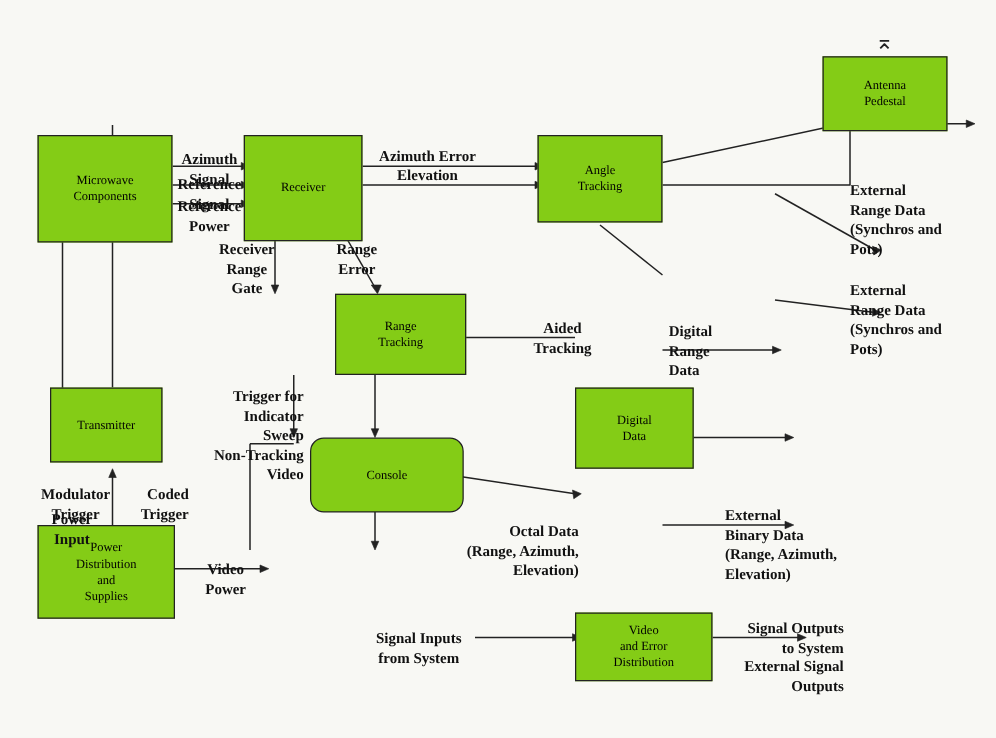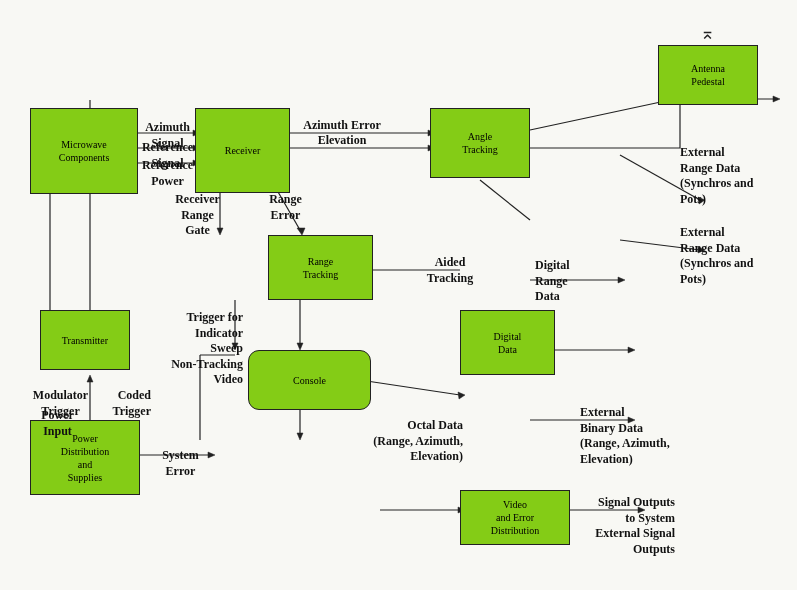--- a/index.html
+++ b/index.html
@@ -242,23 +242,26 @@
 
   <div class="label" style="left:96px; top:388px; width:55px; text-align:right;">
     <span>Coded<br>Trigger</span>
   </div>
 
   <div class="label" style="left:35px; top:408px; width:45px; text-align:center;">
     <span>Power<br>Input</span>
   </div>
 
   <div class="label" style="left:148px; top:448px; width:65px; text-align:center;">
-    <span>System Error</span>
-  </div>
-
+    <span>Video Power</span>
+  </div>
+
+  <div class="label" style="left:290px; top:503px; width:90px; text-align:center;">
+    <span>Signal Inputs<br>from System</span>
+  </div>
 
   <div class="label" style="left:580px; top:495px; width:95px; text-align:right;">
     <span>Signal Outputs<br>to System<br>External Signal<br>Outputs</span>
   </div>
 
   <div class="label" style="left:680px; top:145px; width:100px; text-align:left;">
     <span>External<br>Range Data<br>(Synchros and Pots)</span>
   </div>
 
   <div class="label" style="left:680px; top:225px; width:100px; text-align:left;">

